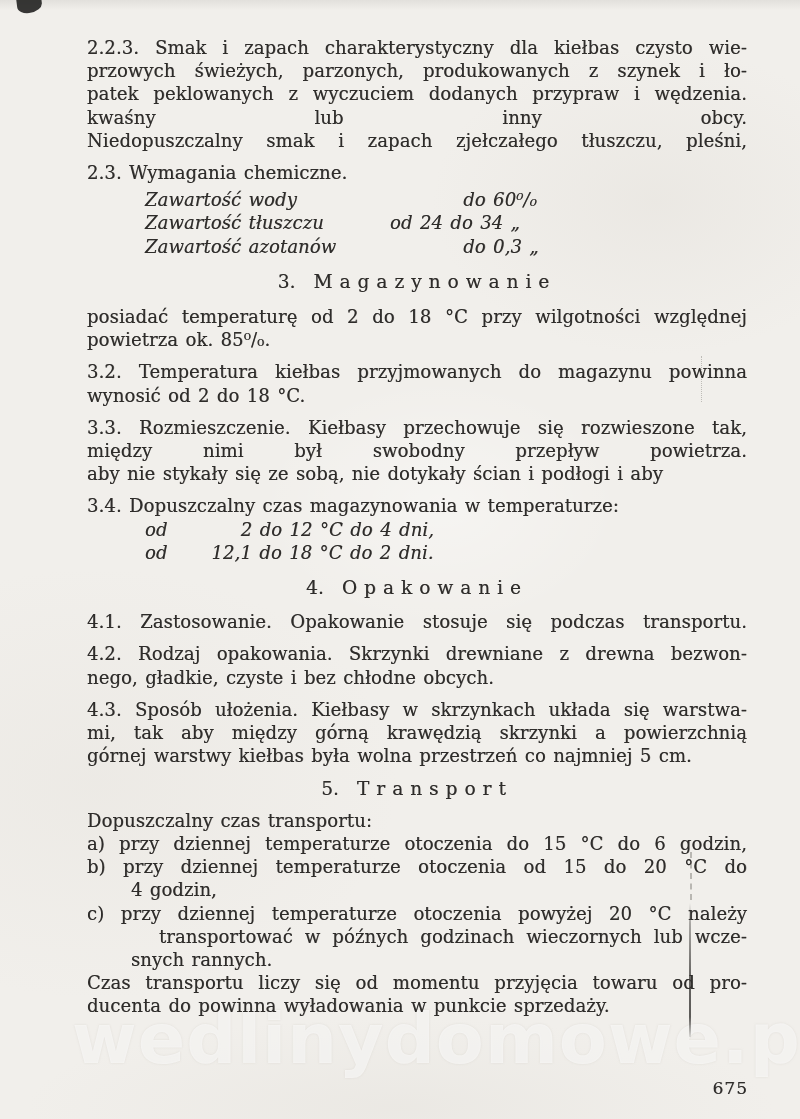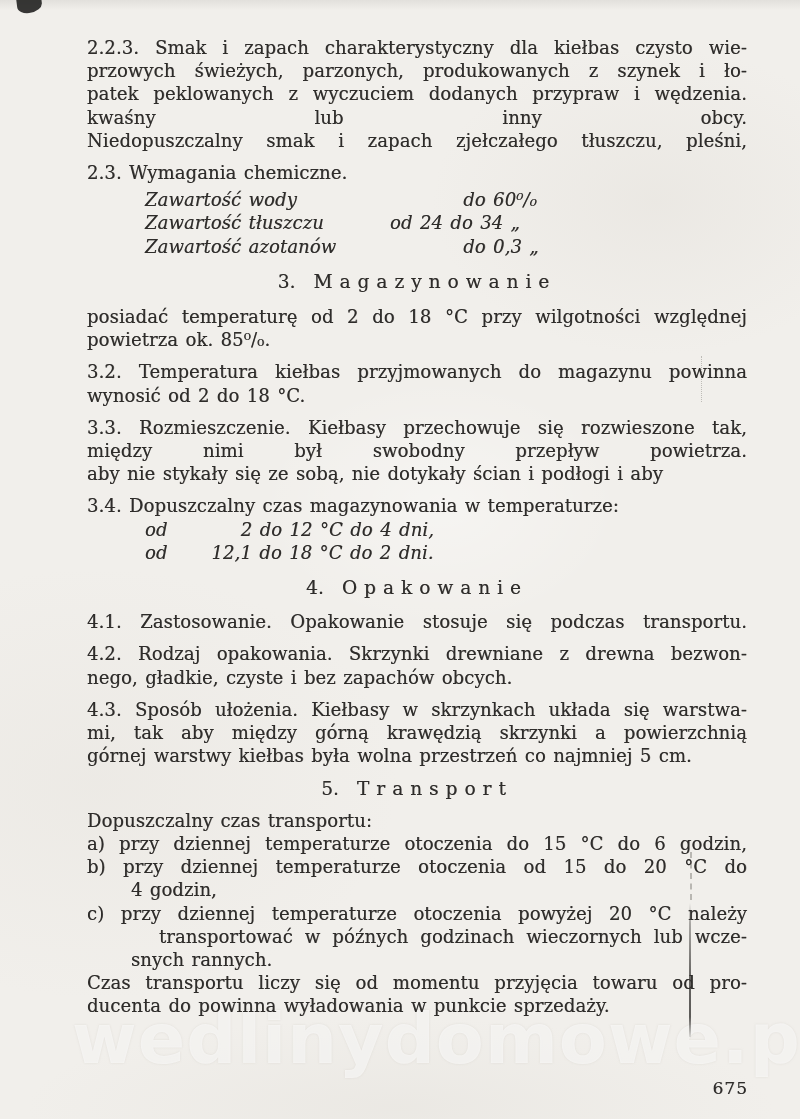--- a/index.html
+++ b/index.html
@@ -174,21 +174,21 @@
 
     <div class="sec-heading h4">
       <span class="num">4.</span><span class="title">Opakowanie</span>
     </div>
 
     <div class="para stretch-all">
         <div class="line">4.1. Zastosowanie. Opakowanie stosuje się podczas transportu.</div>
       </div>
     <div class="para">
         <div class="line">4.2. Rodzaj opakowania. Skrzynki drewniane z drewna bezwon-</div>
-        <div class="line">nego, gładkie, czyste i bez zapachów obcych.</div>
+        <div class="line">nego, gładkie, czyste i bez chłodne obcych.</div>
       </div>
     <div class="para p43m">
         <div class="line">4.3. Sposób ułożenia. Kiełbasy w skrzynkach układa się warstwa-</div>
         <div class="line">mi, tak aby między górną krawędzią skrzynki a powierzchnią</div>
         <div class="line">górnej warstwy kiełbas była wolna przestrzeń co najmniej 5 cm.</div>
       </div>
 
     <div class="sec-heading h5">
       <span class="num">5.</span><span class="title">Transport</span>
     </div>

